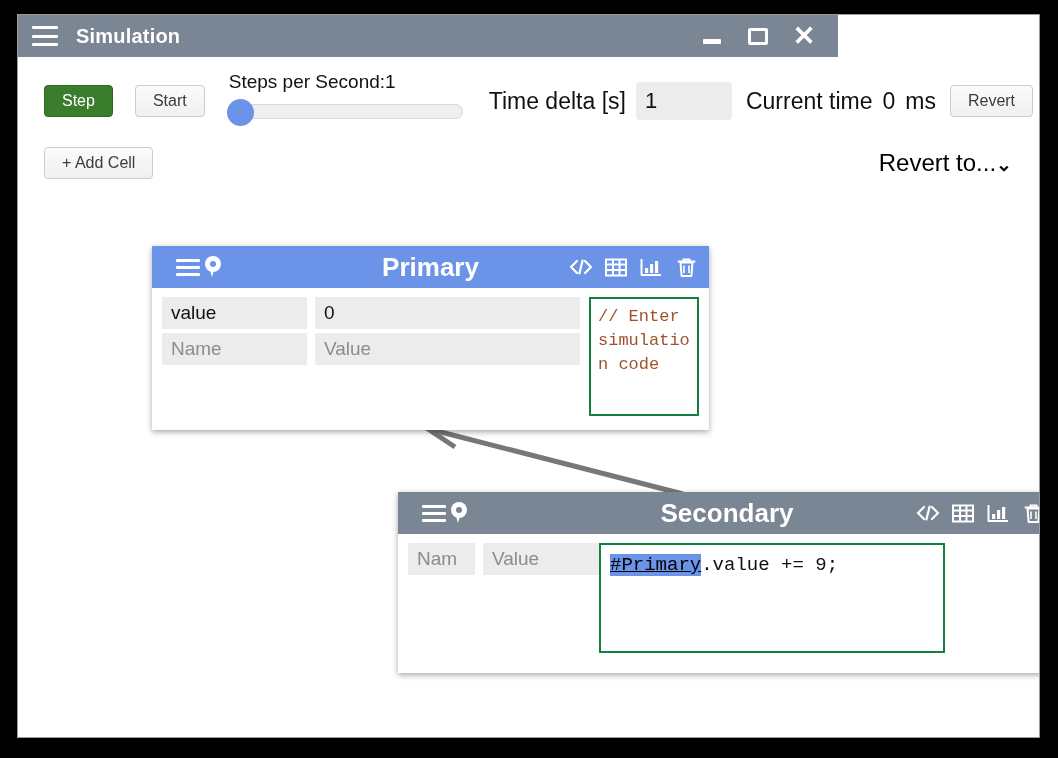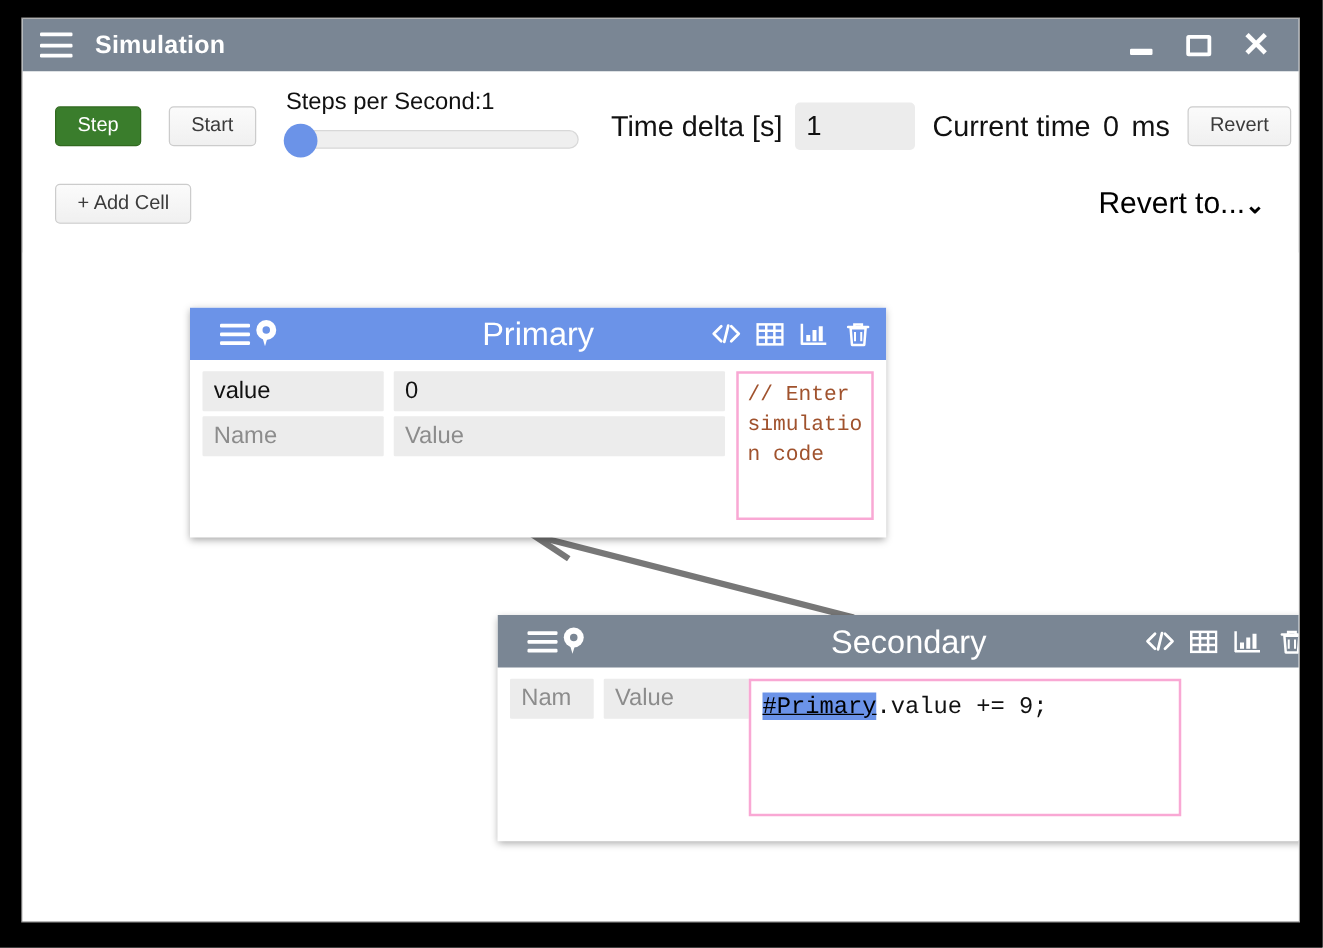--- a/index.html
+++ b/index.html
@@ -28,21 +28,21 @@
     height: 722px;
     background: #ffffff;
     box-shadow: 0 0 0 1px #9a9a9a;
     overflow: hidden;
   }
 
   
   .titlebar {
     position: absolute;
     left: 0; top: 0;
-    width: 1021px;
+    width: 820px;
     height: 42px;
     background: #7a8694;
     display: flex;
     align-items: center;
   }
   .tb-hamburger {
     width: 26px;
     height: 20px;
     margin-left: 14px;
     display: flex;
@@ -254,20 +254,21 @@
     height: 181px;
   }
 
   .cell-head {
     position: relative;
     height: 42px;
     display: flex;
     align-items: center;
     padding: 0 10px 0 24px;
     box-sizing: border-box;
+    font-weight: bold;
   }
   .head-blue { background: #6b93e8; }
   .head-gray { background: #7a8694; }
 
   .ch-hamburger {
     width: 24px;
     height: 17px;
     display: flex;
     flex-direction: column;
     justify-content: space-between;
@@ -364,21 +365,21 @@
     outline: none;
     box-sizing: border-box;
   }
   .fld::placeholder { color: #8c8c8c; opacity: 1; }
   .fld-name-p { width: 145px; }
   .fld-val-p  { width: 265px; }
   .fld-name-s { width: 67px; }
   .fld-val-s  { width: 120px; }
 
   .codebox {
-    border: 2px solid #f9a8d4;
+    border: 2px solid #15803d;
     background: #fff;
     font-family: "Liberation Mono", monospace;
     overflow: hidden;
     box-sizing: border-box;
     cursor: text;
   }
   .codebox-p {
     position: absolute;
     left: 437px;
     top: 9px;

